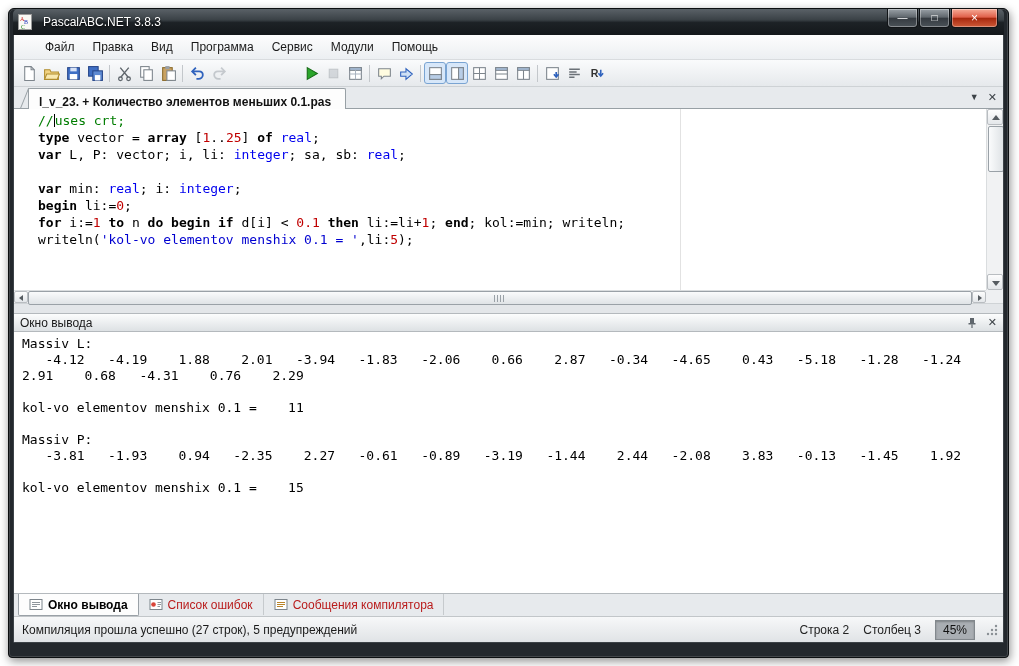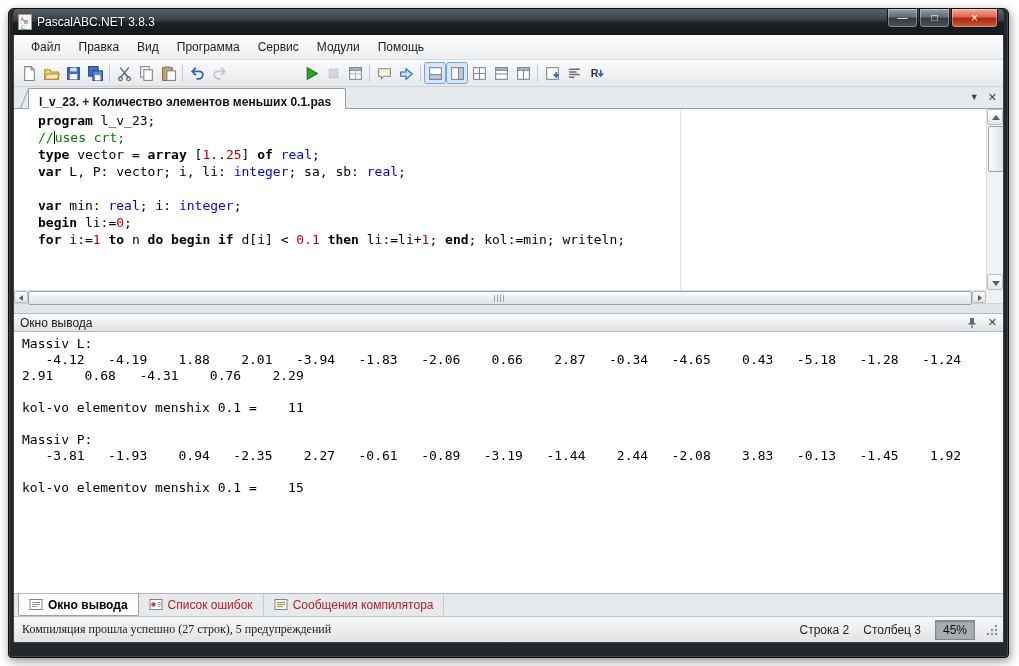--- a/index.html
+++ b/index.html
@@ -4,39 +4,39 @@
 <style>
   html,body{margin:0;padding:0;}
   body{width:1019px;height:666px;background:#ffffff;position:relative;overflow:hidden;
        font-family:"Liberation Sans",sans-serif;-webkit-font-smoothing:antialiased;}
 
   
   .window{position:absolute;left:8px;top:8px;width:1001px;height:650px;
     background:#23282d;border:1px solid #0c0f11;border-radius:6px 6px 4px 4px;
     box-shadow:inset 0 0 0 1px rgba(255,255,255,.14), 1px 3px 10px rgba(0,0,0,.45);
     display:flex;flex-direction:column;padding:0 4px 14px 4px;box-sizing:border-box;}
-  .titlebar{height:26px;display:flex;align-items:center;gap:4px;padding:0 4px;position:relative;
+  .titlebar{height:26px;display:flex;align-items:center;gap:10px;padding:0 4px;position:relative;
     background:linear-gradient(180deg,#5a6167 0%,#3a4146 42%,#1d2226 52%,#14181b 100%);
     border-radius:5px 5px 0 0;}
   .app-icon{width:16px;height:16px;display:inline-flex;}
   .title-text{color:#fff;font-size:12px;text-shadow:0 1px 2px #000;}
   .win-controls{position:absolute;right:6px;top:0;display:flex;}
   .wbtn{width:29px;height:18px;border:1px solid #111417;border-top:none;border-radius:0 0 4px 4px;
     background:linear-gradient(180deg,#9aa1a7,#60676d 45%,#353b41 52%,#4b5258);
     box-shadow:inset 0 0 0 1px rgba(255,255,255,.35);
     color:#fff;display:flex;align-items:center;justify-content:center;
     font-size:10px;line-height:1;cursor:default;margin-left:1px;}
   .wbtn.close{width:45px;background:linear-gradient(180deg,#f6ab97,#e0604a 45%,#a8290f 52%,#cf5a37);font-size:12px;}
 
   
   .client{flex:1;background:#eef0f2;border-radius:0 0 2px 2px;overflow:hidden;
     display:flex;flex-direction:column;border:1px solid #3c4247;border-top:none;}
 
   .menubar{height:24px;display:flex;align-items:center;background:linear-gradient(180deg,#fdfdfd,#eceff2);
-    border-bottom:1px solid #d9dcdf;padding-left:8px;}
+    border-bottom:1px solid #d9dcdf;padding-left:22px;}
   .menu-item{font-size:12px;color:#1a1a1a;padding:3px 9px;border-radius:2px;}
 
   .toolbar{height:26px;display:flex;align-items:center;background:linear-gradient(180deg,#fafbfc,#e6e9ec);
     border-bottom:1px solid #ced2d5;padding:0 4px;}
   .tbtn{width:22px;height:22px;display:flex;align-items:center;justify-content:center;border-radius:3px;
     border:1px solid transparent;box-sizing:border-box;}
   .tbtn.pressed{background:#d7e7f9;border-color:#7aa4d2;}
   .tbtn.disabled{opacity:.5;}
   .tsep{width:1px;height:17px;background:#c3c7cb;margin:0 3px;}
   .tspace{width:70px;height:1px;}
@@ -101,21 +101,21 @@
   
   .bottomtabs{height:22px;background:#e7eaed;border-top:1px solid #b4b9bd;display:flex;align-items:flex-start;padding-left:4px;}
   .btab{height:21px;display:flex;align-items:center;gap:5px;padding:0 10px;border-right:1px solid #c6cacd;
     font-size:12px;color:#b91c1c;}
   .btab.active{background:#fdfdfd;border:1px solid #9aa1a7;border-top:none;color:#000;font-weight:bold;border-radius:0 0 2px 2px;}
   .btab-icon{display:inline-flex;}
 
   
   .statusbar{height:25px;background:linear-gradient(180deg,#f7f8f9,#e0e3e6);border-top:1px solid #c2c6c9;
     display:flex;align-items:center;padding:0 4px 0 8px;font-size:12px;color:#1a1a1a;}
-  .status-msg{flex:1;font-family:Liberation Serif, serif;}
+  .status-msg{flex:1;}
   .pos{margin-right:14px;color:#222;}
   .zoom{background:#a9aeb3;border:1px solid #82888d;box-shadow:inset 0 1px 2px rgba(0,0,0,.25);
     padding:2px 7px;margin-right:10px;color:#111;}
   .grip{display:inline-flex;width:14px;height:14px;}
 </style>
 </head>
 <body>
 
 <div class="window">
   <div class="titlebar">
@@ -302,28 +302,28 @@
         <span class="tab-label">l_v_23. + Количество элементов меньших 0.1.pas</span>
       </div>
       <div class="tab-controls">
         <span class="tab-ctl" style="font-size:9px">▼</span>
         <span class="tab-ctl">✕</span>
       </div>
     </div>
 
     <div class="editor-wrap">
       <div class="code-area">
-          <div class="code-line"><span class="tok-kw">program</span><span class="tok-p"> l_v_23;</span></div>
           <div class="code-line"><span class="tok-c">//</span><span class="caret"></span><span class="tok-c">uses crt;</span></div>
           <div class="code-line"><span class="tok-kw">type</span><span class="tok-p"> vector = </span><span class="tok-kw">array</span><span class="tok-p"> [</span><span class="tok-n">1</span><span class="tok-p">..</span><span class="tok-n">25</span><span class="tok-p">] </span><span class="tok-kw">of</span><span class="tok-p"> </span><span class="tok-ty">real</span><span class="tok-p">;</span></div>
           <div class="code-line"><span class="tok-kw">var</span><span class="tok-p"> L, P: vector; i, li: </span><span class="tok-ty">integer</span><span class="tok-p">; sa, sb: </span><span class="tok-ty">real</span><span class="tok-p">;</span></div>
           <div class="code-line"></div>
           <div class="code-line"><span class="tok-kw">var</span><span class="tok-p"> min: </span><span class="tok-ty">real</span><span class="tok-p">; i: </span><span class="tok-ty">integer</span><span class="tok-p">;</span></div>
           <div class="code-line"><span class="tok-kw">begin</span><span class="tok-p"> li:=</span><span class="tok-n">0</span><span class="tok-p">;</span></div>
           <div class="code-line"><span class="tok-kw">for</span><span class="tok-p"> i:=</span><span class="tok-n">1</span><span class="tok-p"> </span><span class="tok-kw">to</span><span class="tok-p"> n </span><span class="tok-kw">do</span><span class="tok-p"> </span><span class="tok-kw">begin</span><span class="tok-p"> </span><span class="tok-kw">if</span><span class="tok-p"> d[i] &lt; </span><span class="tok-n">0.1</span><span class="tok-p"> </span><span class="tok-kw">then</span><span class="tok-p"> li:=li+</span><span class="tok-n">1</span><span class="tok-p">; </span><span class="tok-kw">end</span><span class="tok-p">; kol:=min; writeln;</span></div>
+          <div class="code-line"><span class="tok-p">writeln(</span><span class="tok-s">'kol-vo elementov menshix 0.1 = '</span><span class="tok-p">,li:</span><span class="tok-n">5</span><span class="tok-p">);</span></div>
         </div>
       <div class="col-guide"></div>
       <div class="vscroll">
         <div class="varrow up"></div>
         <div class="vthumb"></div>
         <div class="varrow down"></div>
       </div>
       <div class="hscroll">
         <div class="harrow left"></div>
         <div class="hthumb">

